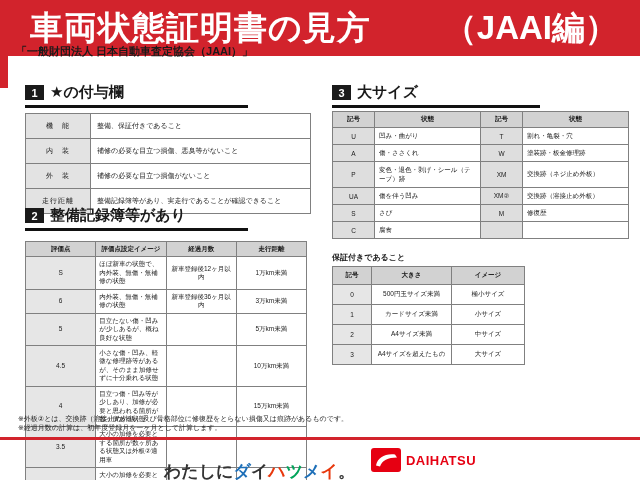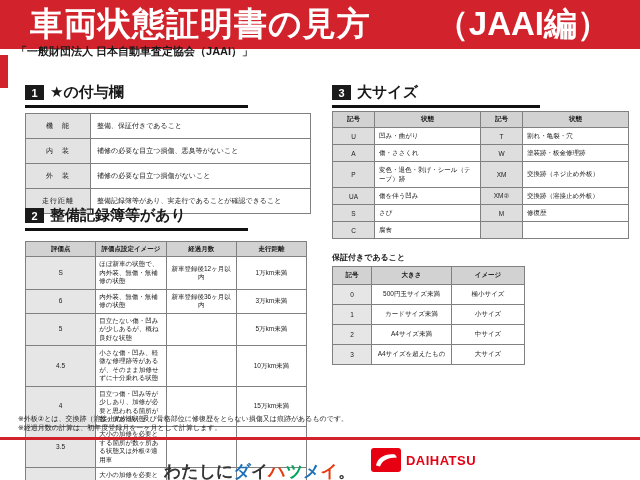--- a/index.html
+++ b/index.html
@@ -2,24 +2,24 @@
 <html><head>
 <meta charset="utf-8">
 <style>
   html,body{margin:0;padding:0;}
   body{
     width:640px;height:480px;position:relative;overflow:hidden;
     background:#ffffff;color:#1a1a1a;
     font-family:"Liberation Sans","DejaVu Sans",sans-serif;
   }
   
-  .banner{position:absolute;top:0;left:0;width:640px;height:49px;
+  .banner{position:absolute;top:0;left:0;width:640px;height:56px;
     background:#d2232c;color:#fff;display:flex;align-items:center;justify-content:space-between;}
   .banner .title{font-size:33px;font-weight:bold;margin-left:30px;letter-spacing:1px;white-space:nowrap;}
-  .banner .suffix{font-size:33px;font-weight:bold;margin-left:auto;margin-right:30px;white-space:nowrap;}
+  .banner .suffix{font-size:33px;font-weight:bold;margin-left:auto;margin-right:22px;white-space:nowrap;}
   .left-strip{position:absolute;top:55px;left:0;width:8px;height:33px;background:#d2232c;}
   .subtitle{position:absolute;top:44px;left:16px;font-size:11px;font-weight:bold;}
 
   
   .sec{position:absolute;}
   #sec1{left:25px;top:83px;width:288px;}
   #sec2{left:25px;top:206px;width:288px;}
   #sec3{left:332px;top:83px;width:296px;}
   .sec-header{display:flex;align-items:center;border-bottom:3px solid #111;
     padding-bottom:3px;width:223px;}

